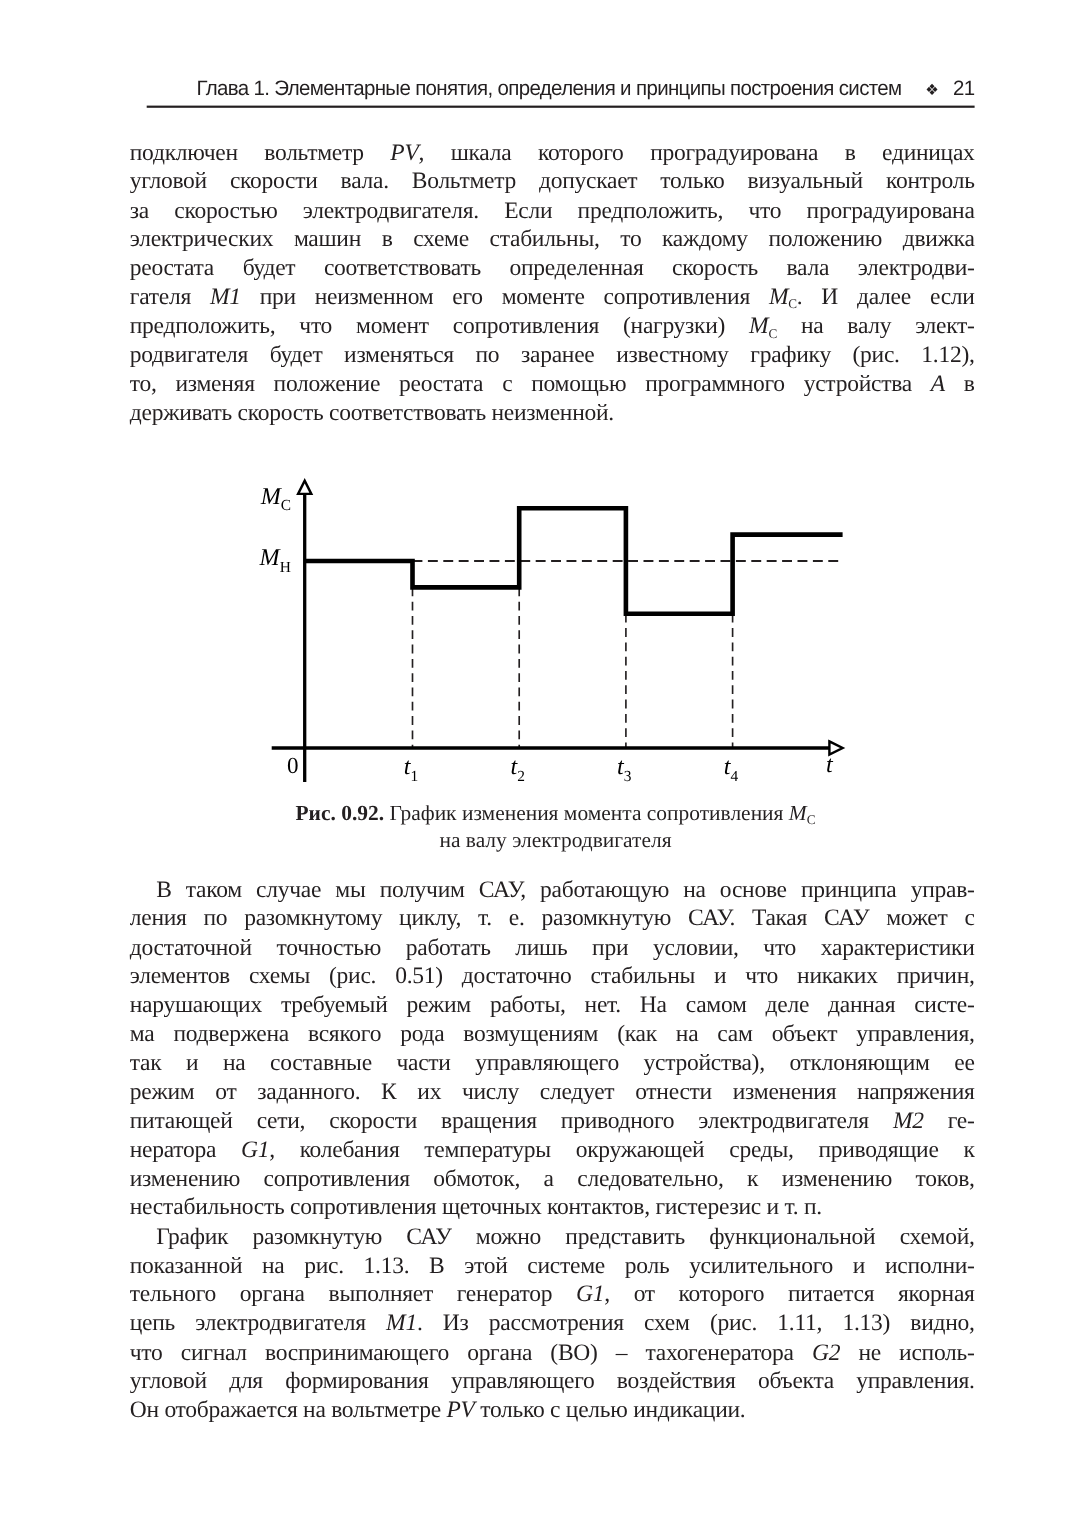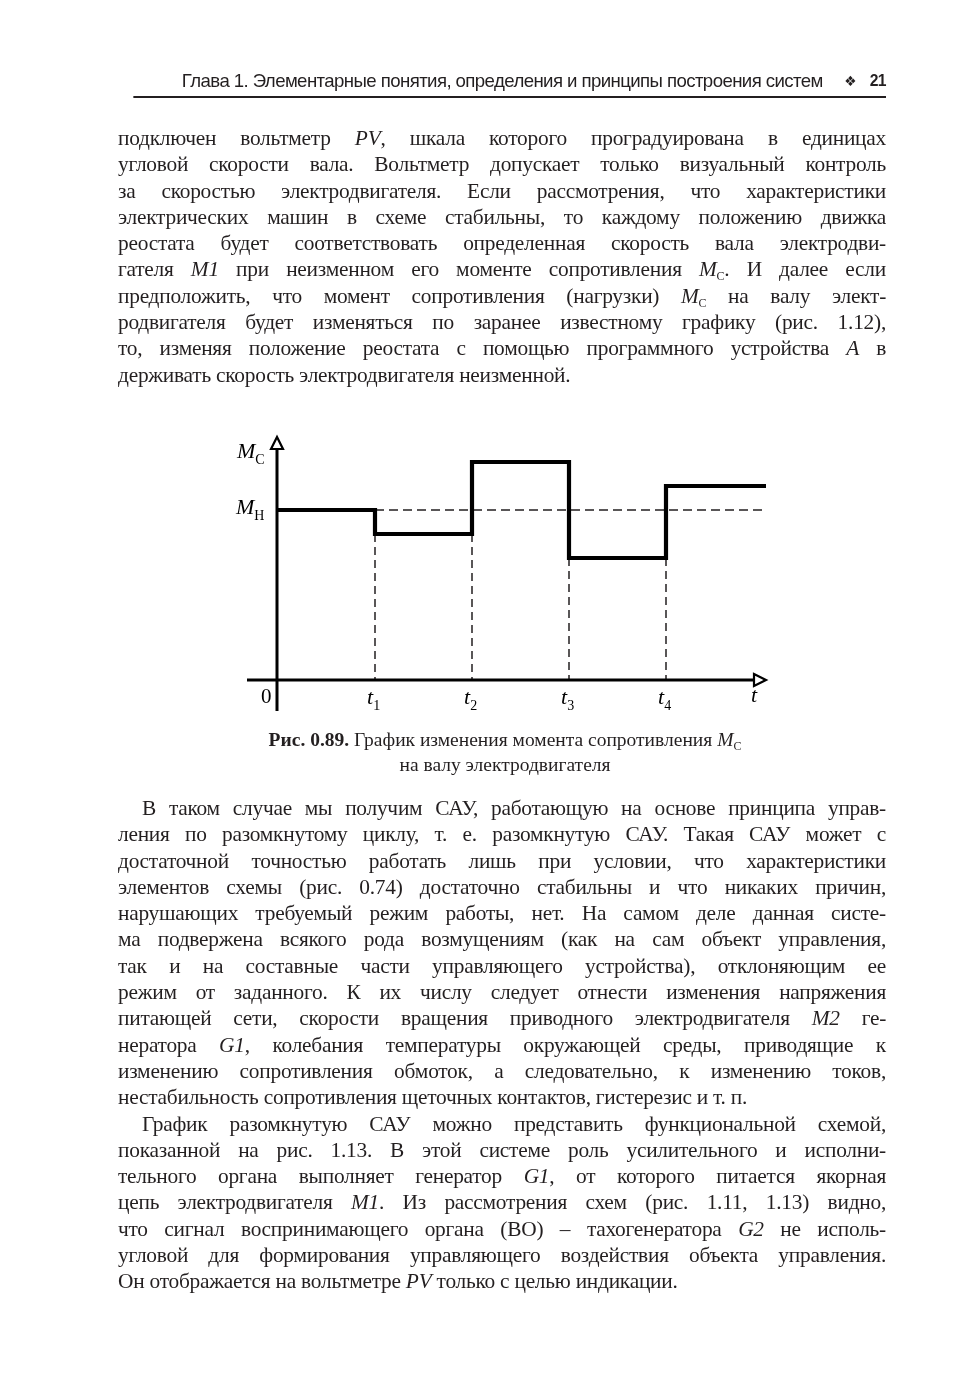--- a/index.html
+++ b/index.html
@@ -6,21 +6,21 @@
     body { width: 974px; height: 1388px; position: relative; overflow: hidden; color: #231f20; }
     .header {
       position: absolute; left: 118px; top: 66px; width: 768px; height: 30px;
       border-bottom: 2px solid #231f20;
       font-family: "Liberation Sans", sans-serif; font-size: 19px;
       display: flex; justify-content: flex-end; align-items: center;
       letter-spacing: -0.6px; transform: scaleX(0.98); transform-origin: right;
     }
     .header .chap { white-space: nowrap; }
     .header .orn { margin: 0 14px 0 22px; font-size: 14px; }
-    .header .pg { font-weight: bold; font-size: 16px; }
+    .header .pg { font-weight: normal; font-size: 19px; }
     .text {
       position: absolute; left: 118px; width: 768px;
       font-family: "Liberation Serif", serif; font-size: 21.4px; line-height: 26.3px;
       text-align: justify; letter-spacing: -0.25px;
     }
     .line { display: block; text-align: justify; text-align-last: justify; white-space: nowrap; }
     .line.last { text-align-last: left; }
     i { font-style: italic; margin-top: 12px; }
     sub { font-size: 12px; vertical-align: -4px; line-height: 0; }
     .p1 { top: 125px; }
@@ -38,28 +38,28 @@
 
 <div class="header">
   <span class="chap">Глава 1. Элементарные понятия, определения и принципы построения систем</span>
   <span class="orn">❖</span>
   <span class="pg">21</span>
 </div>
 
 <div class="text p1">
     <span class="line">подключен вольтметр <i>PV</i>, шкала которого проградуирована в единицах</span>
     <span class="line">угловой скорости вала. Вольтметр допускает только визуальный контроль</span>
-    <span class="line">за скоростью электродвигателя. Если рассмотрения, что характеристики</span>
+    <span class="line">за скоростью электродвигателя. Если предположить, что проградуирована</span>
     <span class="line">электрических машин в схеме стабильны, то каждому положению движка</span>
     <span class="line">реостата будет соответствовать определенная скорость вала электродви-</span>
     <span class="line">гателя <i>M1</i> при неизменном его моменте сопротивления <i>M</i><sub>С</sub>. И далее если</span>
     <span class="line">предположить, что момент сопротивления (нагрузки) <i>M</i><sub>С</sub> на валу элект-</span>
     <span class="line">родвигателя будет изменяться по заранее известному графику (рис. 1.12),</span>
     <span class="line">то, изменяя положение реостата с помощью программного устройства <i>A</i> в</span>
-    <span class="line last">держивать скорость электродвигателя неизменной.</span>
+    <span class="line last">держивать скорость соответствовать неизменной.</span>
   </div>
 
 <svg class="figure" width="974" height="1388" viewBox="0 0 974 1388">
   <defs>
     <marker id="arrowUp" markerWidth="10" markerHeight="10" refX="5" refY="5" orient="auto"></marker>
   </defs>
 
   <line x1="277" y1="510" x2="765" y2="510" stroke="#231f20" stroke-width="1.6" stroke-dasharray="9,5"></line>
 
   <line x1="375" y1="534" x2="375" y2="680" stroke="#231f20" stroke-width="1.5" stroke-dasharray="8,5"></line>
@@ -79,31 +79,31 @@
   <text x="261" y="703" font-size="21">0</text>
   <text x="367" y="704" font-size="22" font-style="italic"><tspan>t</tspan><tspan dy="6" font-size="14" font-style="normal">1</tspan></text>
   <text x="464" y="704" font-size="22" font-style="italic"><tspan>t</tspan><tspan dy="6" font-size="14" font-style="normal">2</tspan></text>
   <text x="561" y="704" font-size="22" font-style="italic"><tspan>t</tspan><tspan dy="6" font-size="14" font-style="normal">3</tspan></text>
   <text x="658" y="704" font-size="22" font-style="italic"><tspan>t</tspan><tspan dy="6" font-size="14" font-style="normal">4</tspan></text>
   <text x="751" y="702" font-size="22" font-style="italic">t</text>
 </svg>
 
 <div class="caption">
   <div>
-    <b>Рис. 0.89.</b><span> График изменения момента сопротивления </span><i>M</i><sub>С</sub>
+    <b>Рис. 0.92.</b><span> График изменения момента сопротивления </span><i>M</i><sub>С</sub>
   </div>
   <div>на валу электродвигателя</div>
 </div>
 
 <div class="text p2">
   <div>
       <span class="line" style="padding-left: 24px;">В таком случае мы получим САУ, работающую на основе принципа управ-</span>
       <span class="line">ления по разомкнутому циклу, т. е. разомкнутую САУ. Такая САУ может с</span>
       <span class="line">достаточной точностью работать лишь при условии, что характеристики</span>
-      <span class="line">элементов схемы (рис. 0.74) достаточно стабильны и что никаких причин,</span>
+      <span class="line">элементов схемы (рис. 0.51) достаточно стабильны и что никаких причин,</span>
       <span class="line">нарушающих требуемый режим работы, нет. На самом деле данная систе-</span>
       <span class="line">ма подвержена всякого рода возмущениям (как на сам объект управления,</span>
       <span class="line">так и на составные части управляющего устройства), отклоняющим ее</span>
       <span class="line">режим от заданного. К их числу следует отнести изменения напряжения</span>
       <span class="line">питающей сети, скорости вращения приводного электродвигателя <i>M2</i> ге-</span>
       <span class="line">нератора <i>G1</i>, колебания температуры окружающей среды, приводящие к</span>
       <span class="line">изменению сопротивления обмоток, а следовательно, к изменению токов,</span>
       <span class="line last">нестабильность сопротивления щеточных контактов, гистерезис и т. п.</span>
     </div>
   <div>

